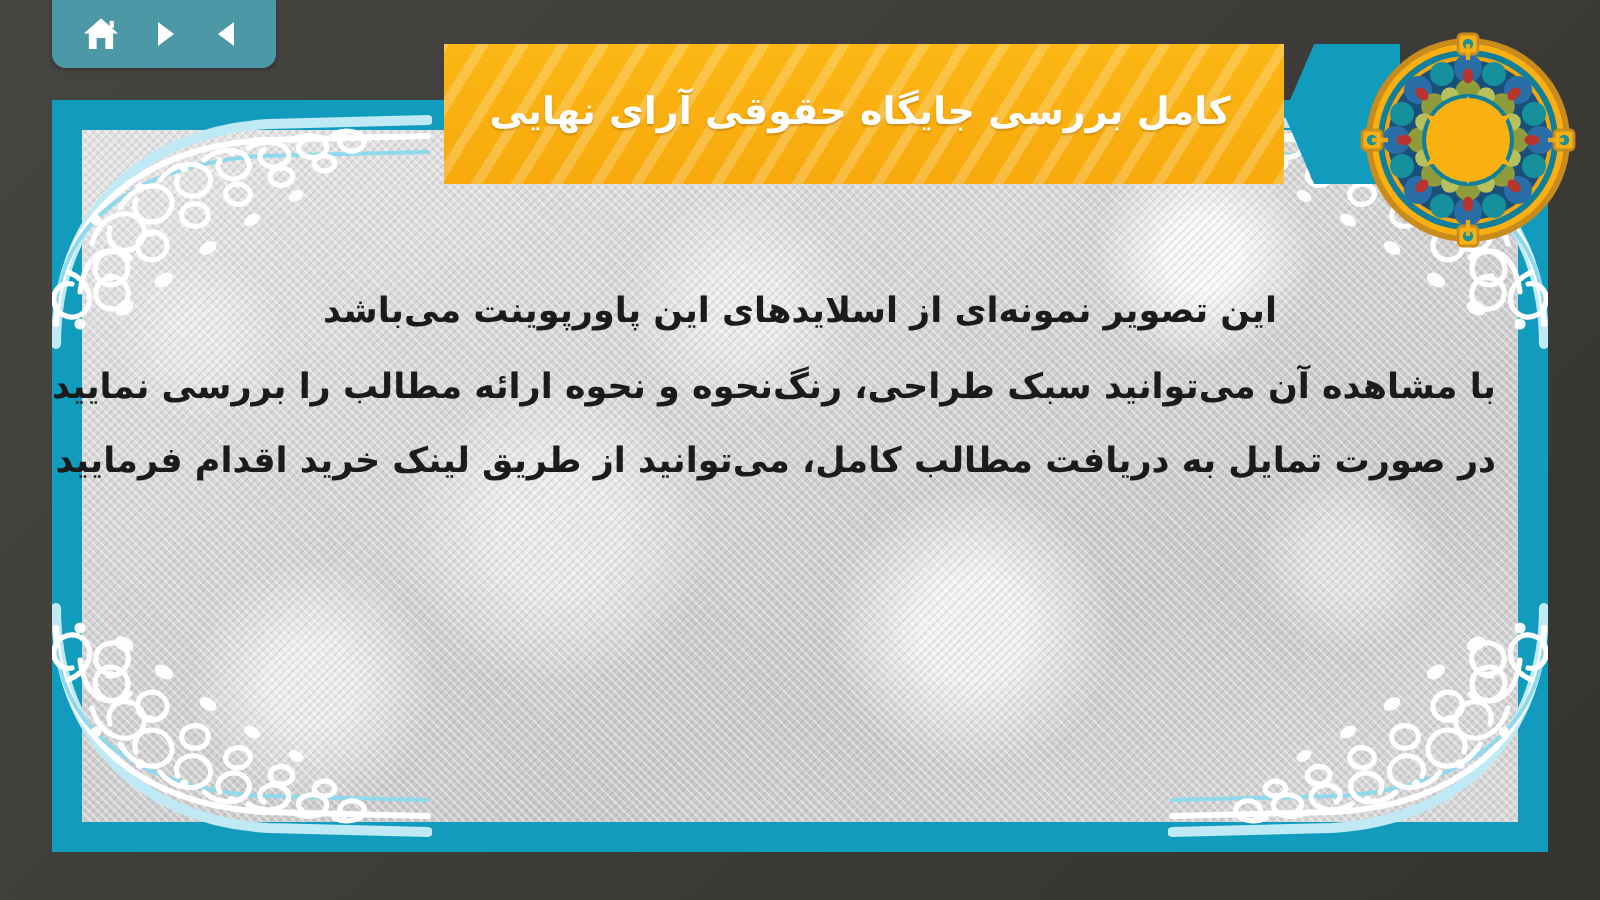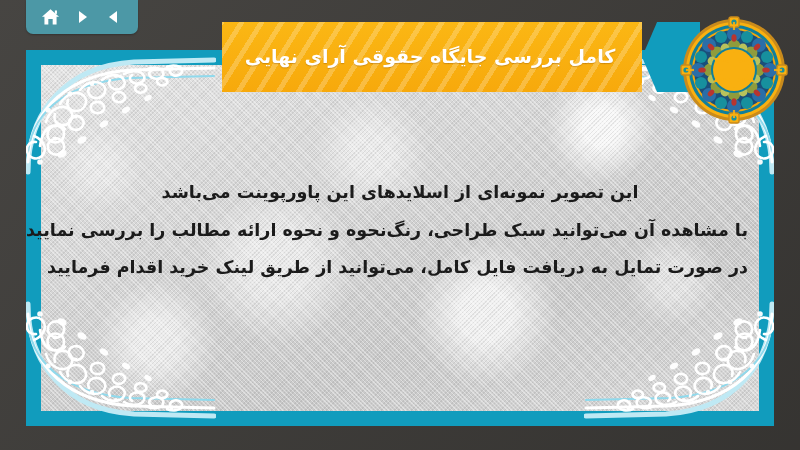--- a/index.html
+++ b/index.html
@@ -145,21 +145,20 @@
 
   
   .body-text {
     position: absolute;
     left: 0; right: 0;
     top: 88px;
     z-index: 25;
     direction: rtl;
     text-align: center;
     padding: 0 26px;
-    margin-top: 36px;
   }
   .body-text .bline {
     color: #1b1b1b;
     font-size: 17.5px;
     line-height: 2.15;
     font-weight: bold;
     white-space: nowrap;
     letter-spacing: 0;
   }
   .bline.l1 { padding-right: 0; }
@@ -347,21 +346,21 @@
           <circle cx="66" cy="34" r="2.2"></circle>
           <circle cx="90" cy="26" r="2"></circle>
           <circle cx="14" cy="112" r="2.8"></circle>
         </g>
       </svg>
     </div>
 
     <div class="body-text">
       <div class="bline l1">این تصویر نمونه‌ای از اسلایدهای این پاورپوینت می‌باشد</div>
       <div class="bline">با مشاهده آن می‌توانید سبک طراحی، رنگ‌نحوه و نحوه ارائه مطالب را بررسی نمایید</div>
-      <div class="bline">در صورت تمایل به دریافت فایل کامل، می‌توانید از طریق لینک خرید اقدام فرمایید</div>
+      <div class="bline">در صورت تمایل به دریافت مطالب کامل، می‌توانید از طریق لینک خرید اقدام فرمایید</div>
     </div>
 
   </div>
 
   <div class="titlebar">
     <div class="tab-arrow"></div>
     <div class="banner">
       <div class="tline">کامل بررسی جایگاه حقوقی آرای نهایی</div>
     </div>
   </div>

